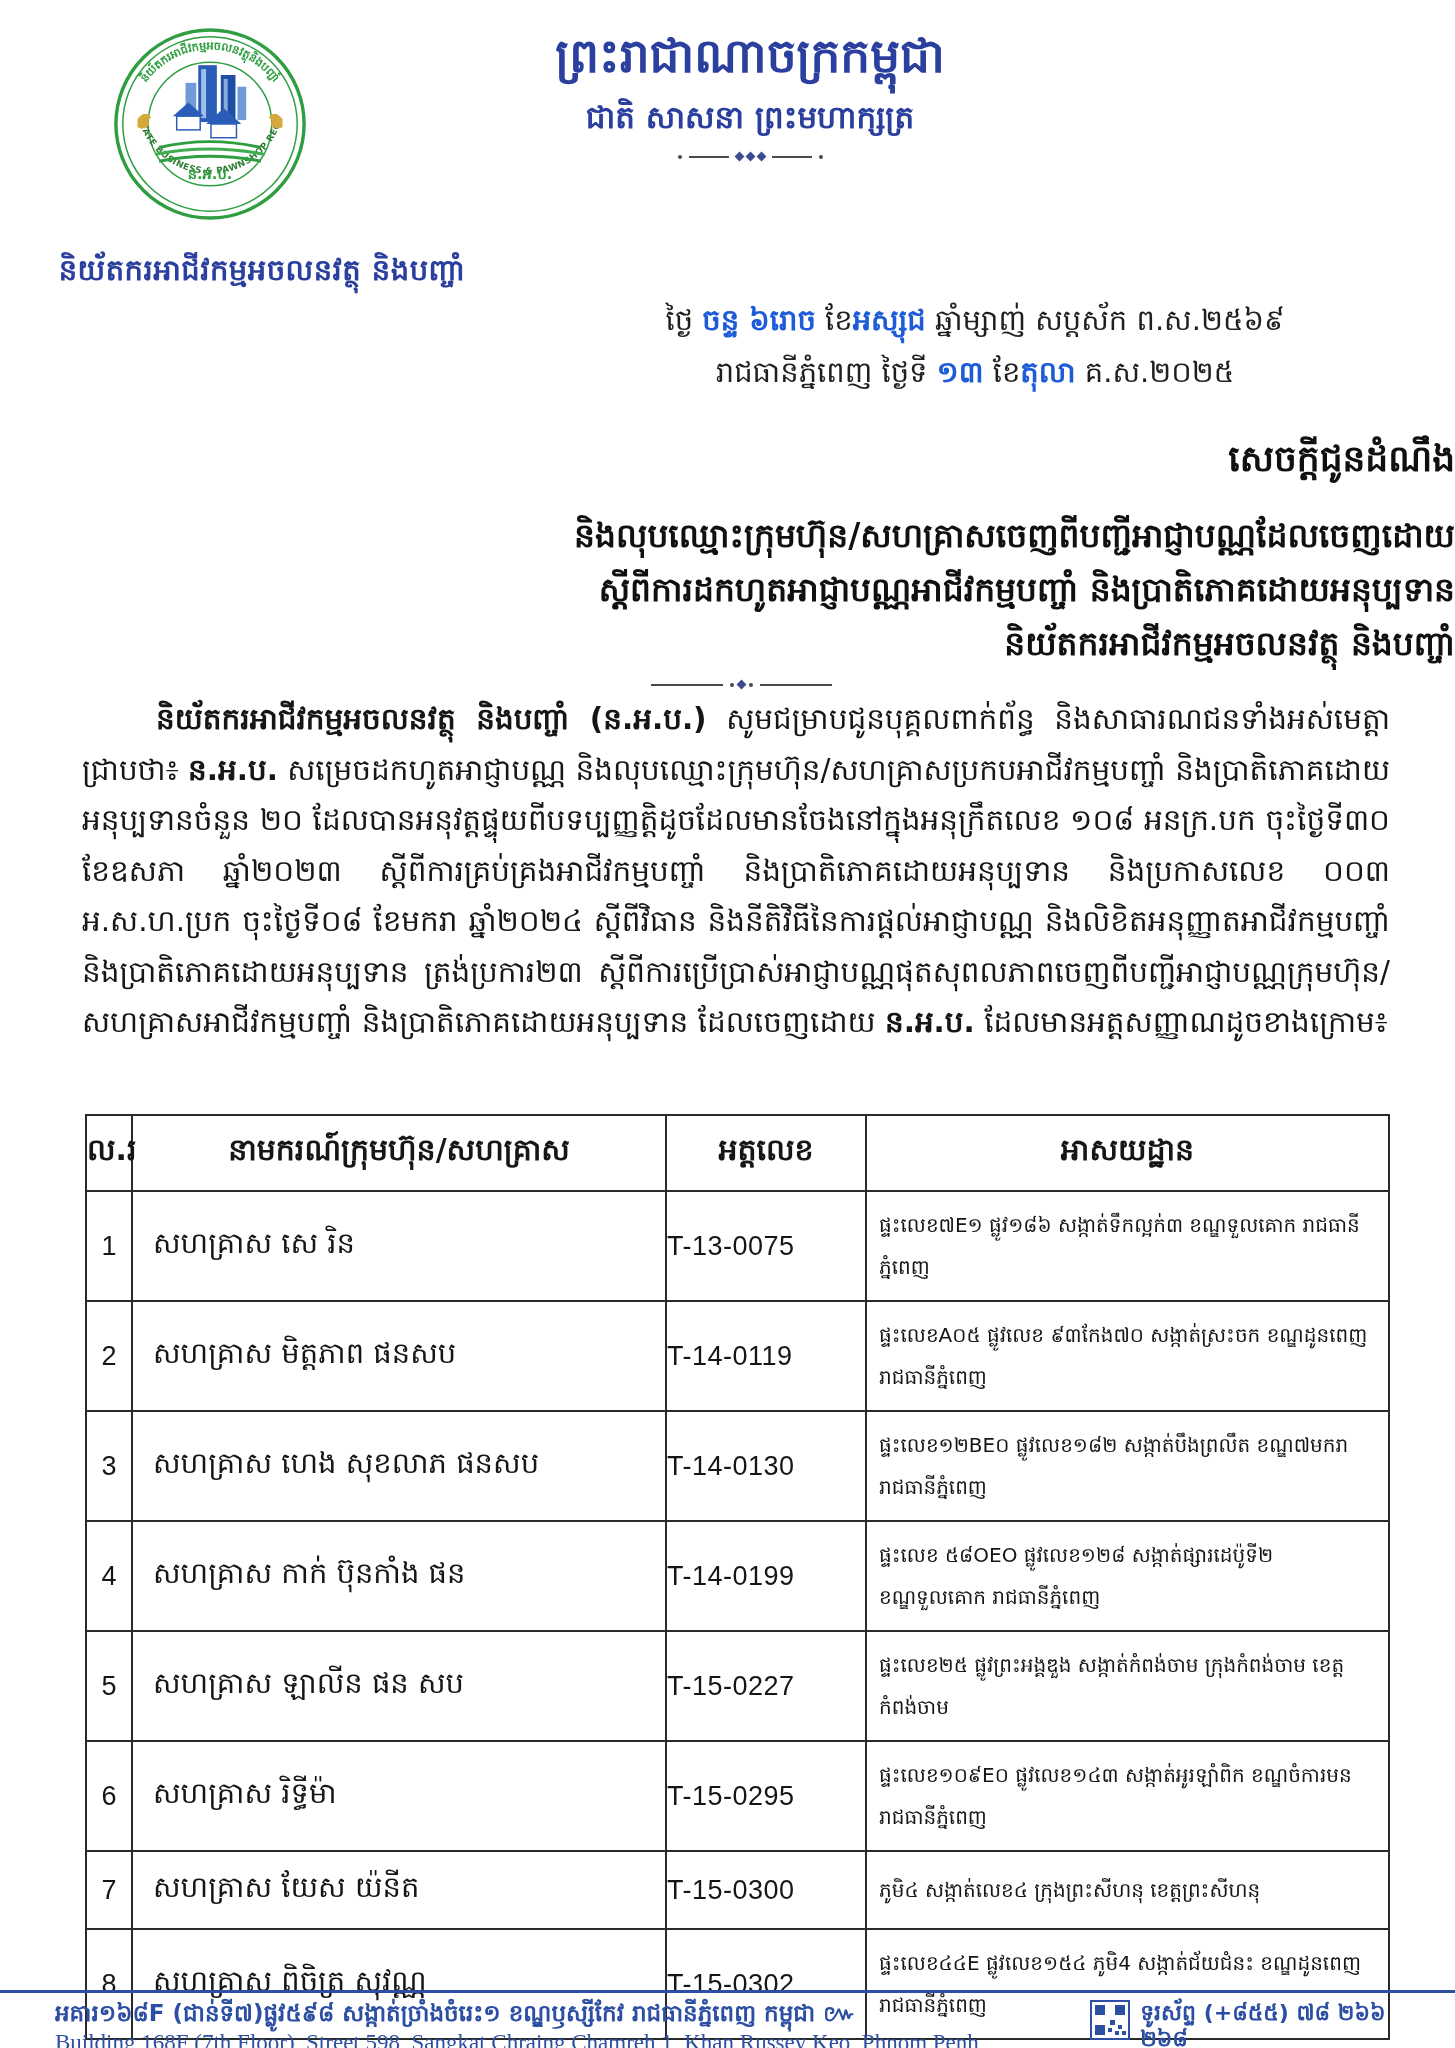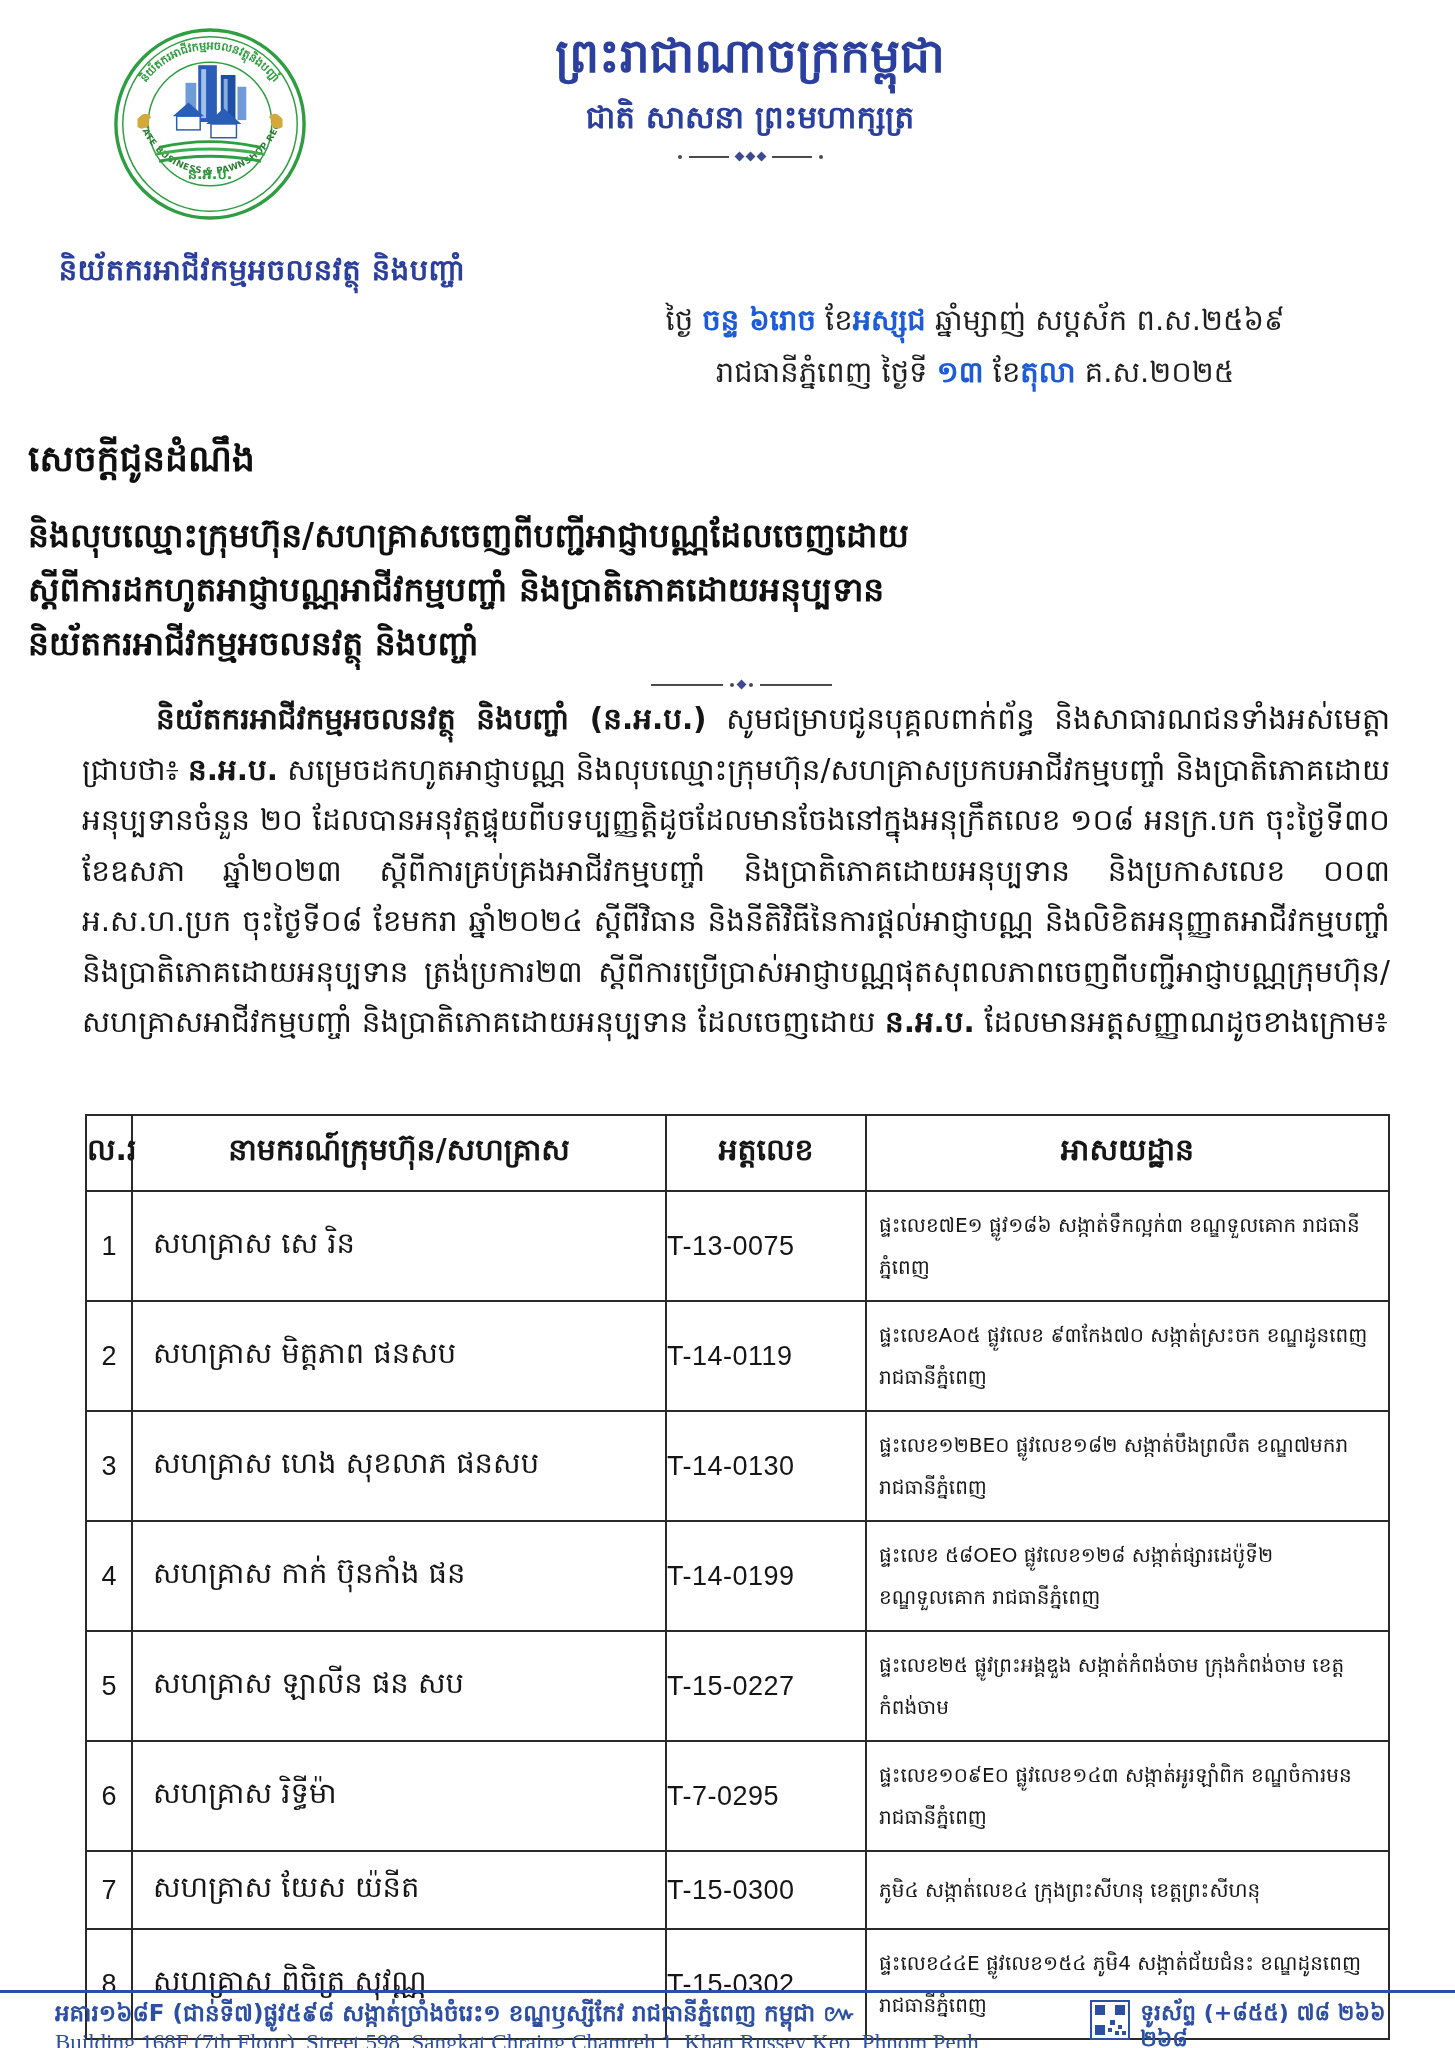--- a/index.html
+++ b/index.html
@@ -30,21 +30,21 @@
   .divider .dot { width:4px; height:4px; border-radius:50%; background:#4a4a4a; }
 
   
   .date-block {
     position:absolute; top:294px; right:55px; width:850px; text-align:center;
     font-size:29px; line-height:52px; color:#1f1f1f;
   }
   .hand { color:#1d5bd8; font-weight:600; }
 
   
-  .title-block { position:absolute; top:436px; left:0; width:100%; text-align:left; color:#101010;padding-left:28px; }
+  .title-block { position:absolute; top:436px; left:0; width:100%; text-align:right; color:#101010;padding-left:28px; }
   .title-main { font-size:36px; font-weight:bold; margin-bottom:20px; }
   .title-sub  { font-size:33px; font-weight:bold; line-height:54px; }
 
   
   .body-text {
     position:absolute; top:694px; left:82px; width:1308px;
     font-size:29.5px; line-height:50.5px; text-align:justify;
     text-indent:74px; color:#161616;
   }
   .b { font-weight:bold; }
@@ -208,21 +208,21 @@
       </tr>
       <tr>
         <td class="c-no">5</td>
         <td class="c-name">សហគ្រាស ឡាលីន ផន សប</td>
         <td class="c-id">T-15-0227</td>
         <td class="c-addr">ផ្ទះលេខ២៥ ផ្លូវព្រះអង្គឌួង សង្កាត់កំពង់ចាម ក្រុងកំពង់ចាម ខេត្តកំពង់ចាម</td>
       </tr>
       <tr>
         <td class="c-no">6</td>
         <td class="c-name">សហគ្រាស រិទ្ធីម៉ា</td>
-        <td class="c-id">T-7-0295</td>
+        <td class="c-id">T-15-0295</td>
         <td class="c-addr">ផ្ទះលេខ១០៩E០ ផ្លូវលេខ១៤៣ សង្កាត់អូរឡាំពិក ខណ្ឌចំការមន រាជធានីភ្នំពេញ</td>
       </tr>
       <tr class="short">
         <td class="c-no">7</td>
         <td class="c-name">សហគ្រាស យែស យ៉នីត</td>
         <td class="c-id">T-15-0300</td>
         <td class="c-addr">ភូមិ៤ សង្កាត់លេខ៤ ក្រុងព្រះសីហនុ ខេត្តព្រះសីហនុ</td>
       </tr>
       <tr>
         <td class="c-no">8</td>

